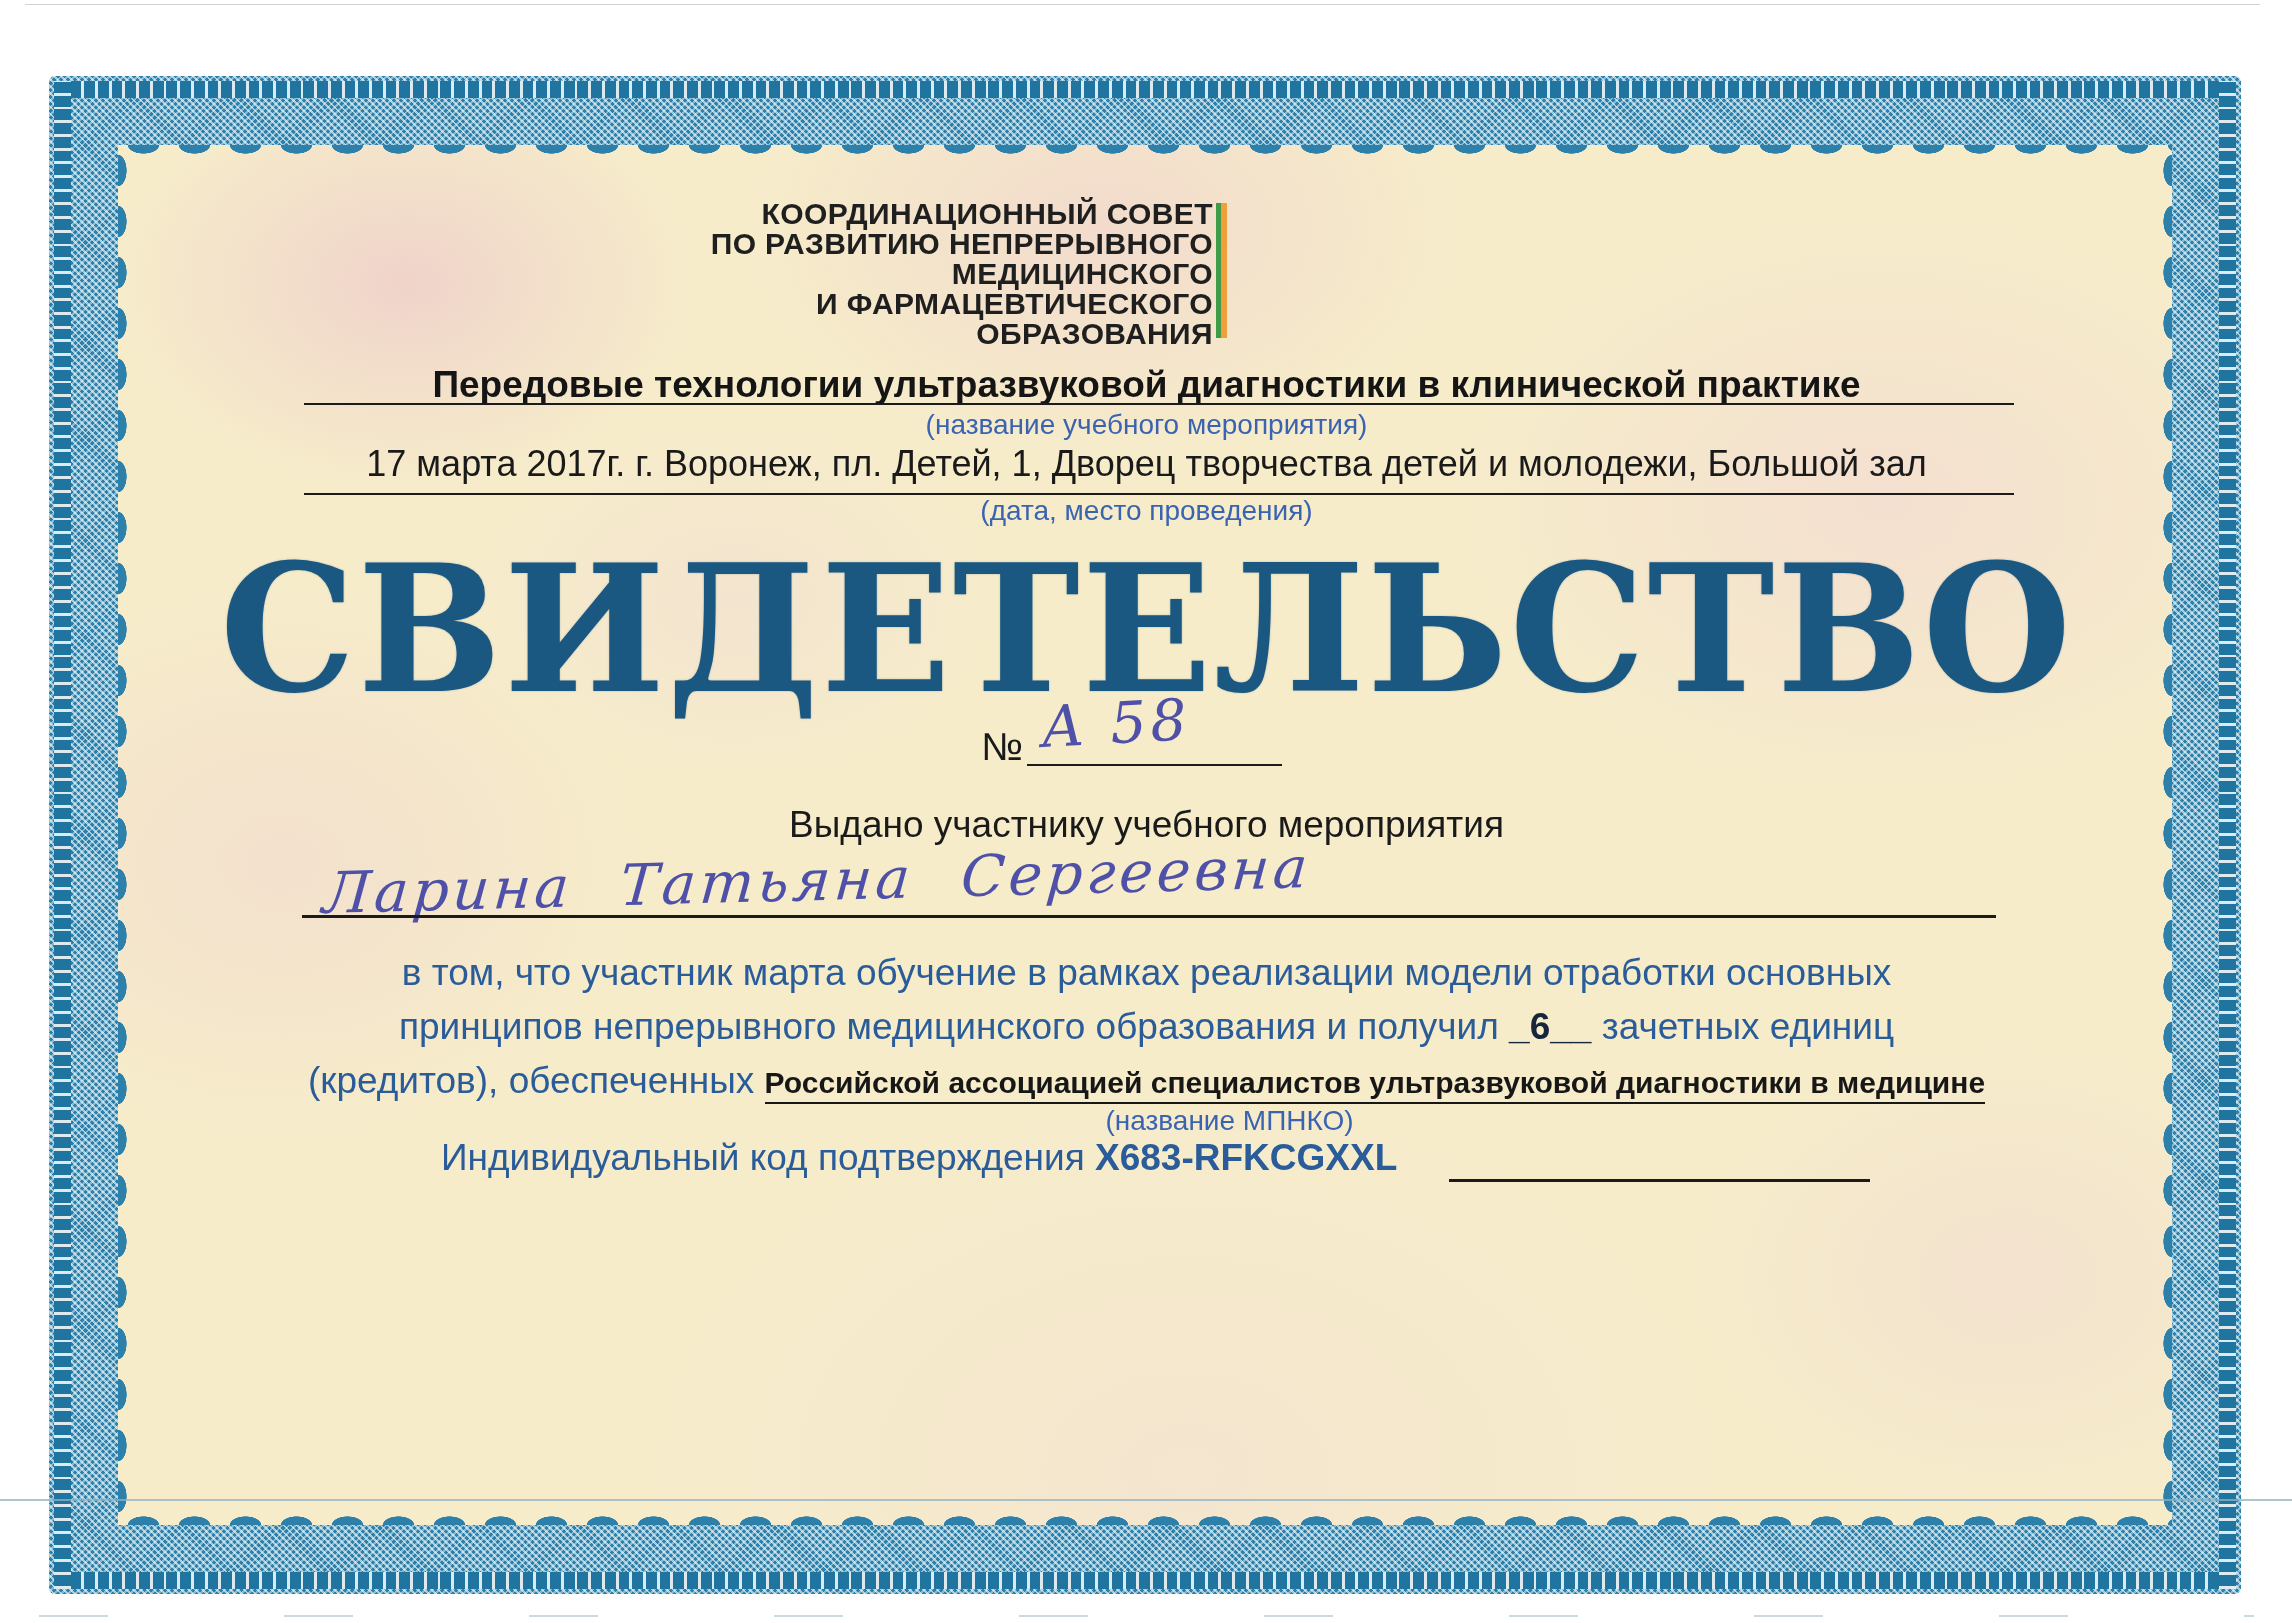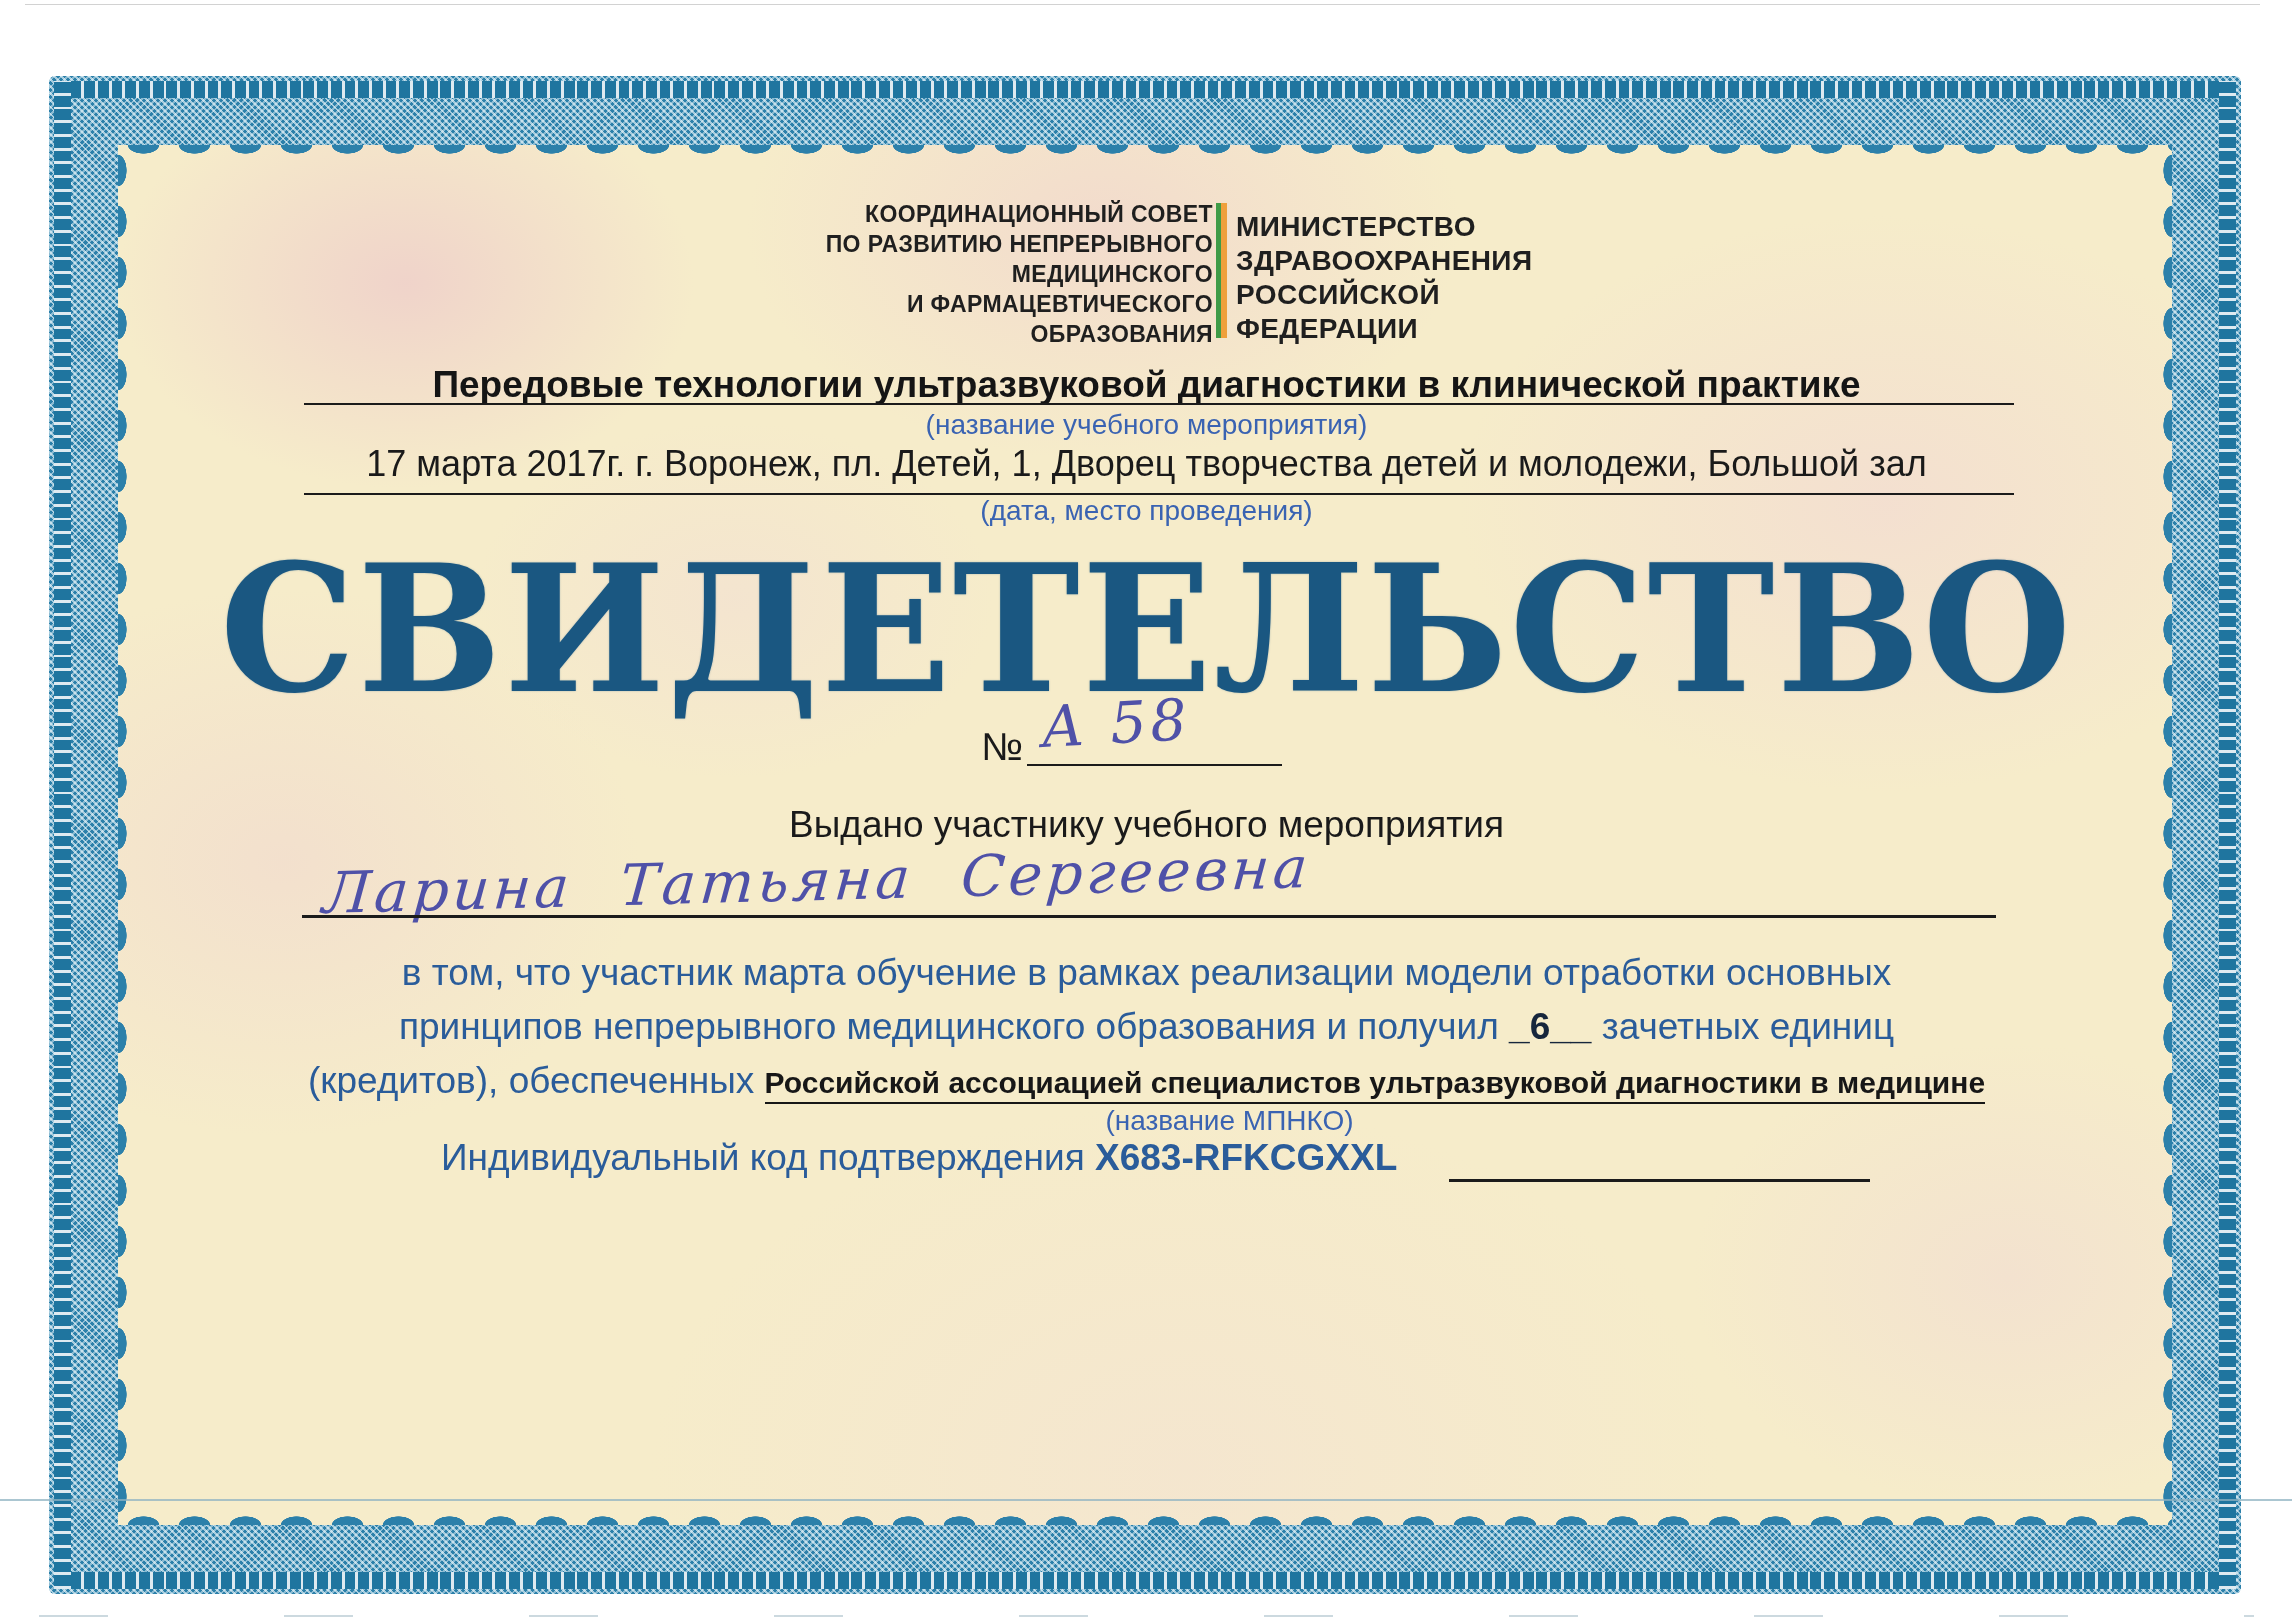--- a/index.html
+++ b/index.html
@@ -49,21 +49,21 @@
     background-size:13.7px 51px;background-repeat:repeat-y;}
   .sc-right{top:69px;bottom:69px;right:69px;width:13.7px;
     background-image:radial-gradient(ellipse 13.7px 25.5px at 100% 50%, #2c80aa 60%, rgba(44,128,170,0) 63%);
     background-size:13.7px 51px;background-repeat:repeat-y;background-position:100% 0;}
   
   .content{position:absolute;inset:0;}
   .abs{position:absolute;}
   .centered{left:0;width:2293px;text-align:center;}
   
   .council{left:627px;top:199px;width:586px;text-align:right;
-    font-weight:bold;font-size:23px;line-height:30px;color:#1f1f1f;letter-spacing:0.4px;}
+    font-weight:bold;font-size:30px;line-height:30px;color:#1f1f1f;letter-spacing:0.4px;}
   .divider-bar{left:1216px;top:203px;width:10.8px;height:135px;
     background:linear-gradient(90deg,#3f9b47 0 50%,#efa03c 50% 100%);}
   .ministry{left:1236px;top:210px;width:510px;text-align:left;
     font-weight:bold;font-size:28px;line-height:34px;color:#1f1f1f;letter-spacing:0.4px;}
   
   .event-title{top:364px;font-weight:bold;font-size:37px;color:#151515;}
   .rule{height:0;border-top:2.9px solid #1b1b1b;}
   .rule1{left:304px;top:403px;width:1710px;}
   .rule2{left:304px;top:493px;width:1710px;}
   .caption{font-size:28px;color:#3a63b2;}
@@ -116,26 +116,20 @@
 <div class="content">
 
   <div class="abs council">
     <div>КООРДИНАЦИОННЫЙ СОВЕТ</div>
     <div>ПО РАЗВИТИЮ НЕПРЕРЫВНОГО</div>
     <div>МЕДИЦИНСКОГО</div>
     <div>И ФАРМАЦЕВТИЧЕСКОГО</div>
     <div>ОБРАЗОВАНИЯ</div>
   </div>
   <div class="abs divider-bar"></div>
-  <div class="abs ministry">
-    <div>МИНИСТЕРСТВО</div>
-    <div>ЗДРАВООХРАНЕНИЯ</div>
-    <div>РОССИЙСКОЙ</div>
-    <div>ФЕДЕРАЦИИ</div>
-  </div>
 
   <div class="abs centered event-title">Передовые технологии ультразвуковой диагностики в клинической практике</div>
   <div class="abs rule rule1"></div>
   <div class="abs centered caption caption1">(название учебного мероприятия)</div>
   <div class="abs centered date-line">17 марта 2017г. г. Воронеж, пл. Детей, 1, Дворец творчества детей и молодежи, Большой зал</div>
   <div class="abs rule rule2"></div>
   <div class="abs centered caption caption2">(дата, место проведения)</div>
 
   <div class="abs centered main-title">СВИДЕТЕЛЬСТВО</div>
 

